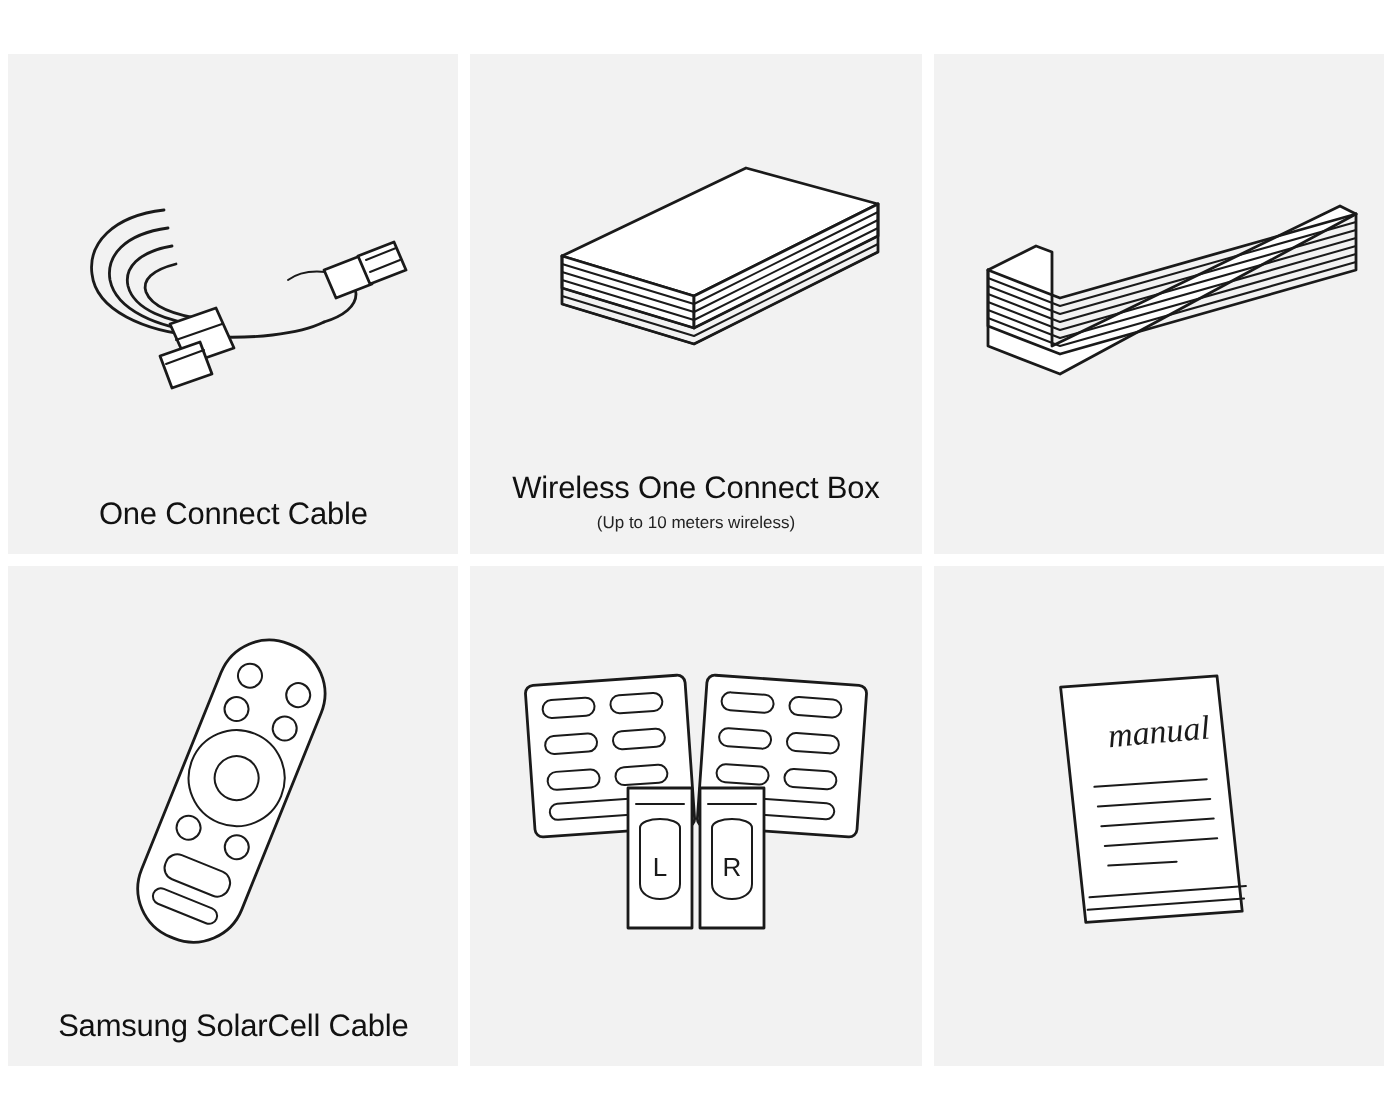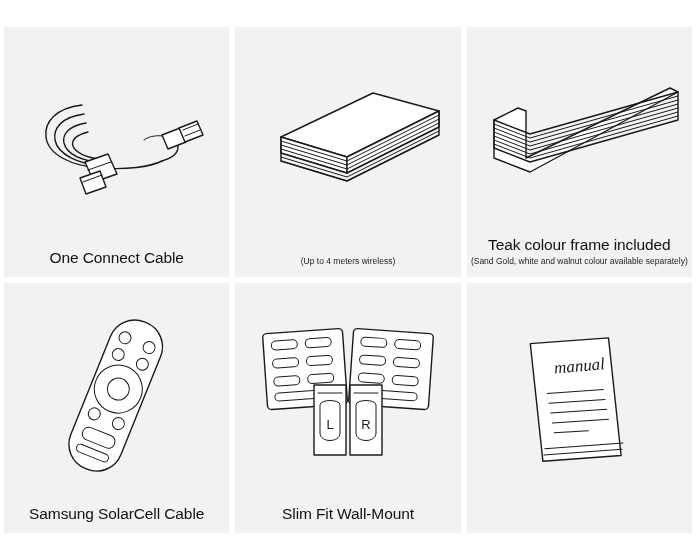--- a/index.html
+++ b/index.html
@@ -123,43 +123,40 @@
             <path d="M38 88 L104 108 L196 62"></path>
             <path d="M38 92 L104 112 L196 66"></path>
             <path d="M38 96 L104 116 L196 70"></path>
             <path d="M38 100 L104 120 L196 74"></path>
           </g>
           <path class="ln" d="M38 76 L38 100 L104 120 L196 74 L196 50"></path>
         </g>
       </svg>
     </div>
     <div class="captions">
-      <div class="cap-sub">(Up to 4 meters wireless)</div>
+      <div class="cap-title">Wireless One Connect Box</div>
+      <div class="cap-sub">(Up to 10 meters wireless)</div>
     </div>
   </div>
 
   <div class="cell">
     <div class="art">
       <svg width="210" height="160" viewBox="0 0 210 160">
         <g>
           <path class="fillw" d="M20 68 L44 56 L52 59 L52 106 L196 36 L204 40 L56 120 L20 106 Z"></path>
           <path class="ln-thin" d="M20 72 L56 86 L204 44"></path>
           <path class="ln-thin" d="M20 76 L56 90 L204 48"></path>
           <path class="ln-thin" d="M20 80 L56 94 L204 52"></path>
           <path class="ln-thin" d="M20 84 L56 98 L204 56"></path>
           <path class="ln-thin" d="M20 88 L56 102 L204 60"></path>
           <path class="ln-thin" d="M20 92 L56 106 L204 64"></path>
           <path class="ln" d="M20 68 L20 96 L56 110 L204 68 L204 40"></path>
           <path class="ln" d="M20 68 L56 82 L204 40"></path>
         </g>
       </svg>
-    </div>
-    <div class="captions">
-      <div class="cap-title">Teak colour frame included</div>
-      <div class="cap-sub">(Sand Gold, white and walnut colour available separately)</div>
     </div>
   </div>
 
   <div class="cell">
     <div class="art">
       <svg width="200" height="175" viewBox="0 0 200 175">
         <g transform="rotate(22 100 88)">
           <rect class="fillw" x="72" y="10" width="54" height="158" rx="26"></rect>
           <g class="ln-thin">
             <circle cx="86" cy="32" r="6"></circle>
@@ -222,24 +219,20 @@
 
           <g>
             <path class="fillw" d="M102 72 L134 72 L134 142 L102 142 Z"></path>
             <path class="ln-thin" d="M106 80 L130 80"></path>
             <path class="fillw-thin" d="M108 92 C108 86 128 86 128 92 L128 120 C128 130 108 130 108 120 Z"></path>
             <text x="118" y="116" font-family="Liberation Sans, sans-serif" font-size="13" text-anchor="middle" fill="#1a1a1a">R</text>
           </g>
         </g>
       </svg>
     </div>
-    <div class="captions">
-      <div class="cap-title">Slim Fit Wall-Mount</div>
-
-    </div>
   </div>
 
   <div class="cell">
     <div class="art">
       <svg width="200" height="175" viewBox="0 0 200 175">
         <g transform="rotate(-10 100 85)">
           <path class="fillw" d="M62 20 L140 28 L132 146 L54 138 Z"></path>
           <path class="ln-thin" d="M56 132 L134 140"></path>
           <path class="ln-thin" d="M58 126 L136 134"></path>
           <text x="106" y="56" font-family="Liberation Serif, serif" font-size="17" font-style="italic" text-anchor="middle" fill="#1a1a1a" transform="rotate(5 106 56)">manual</text>

